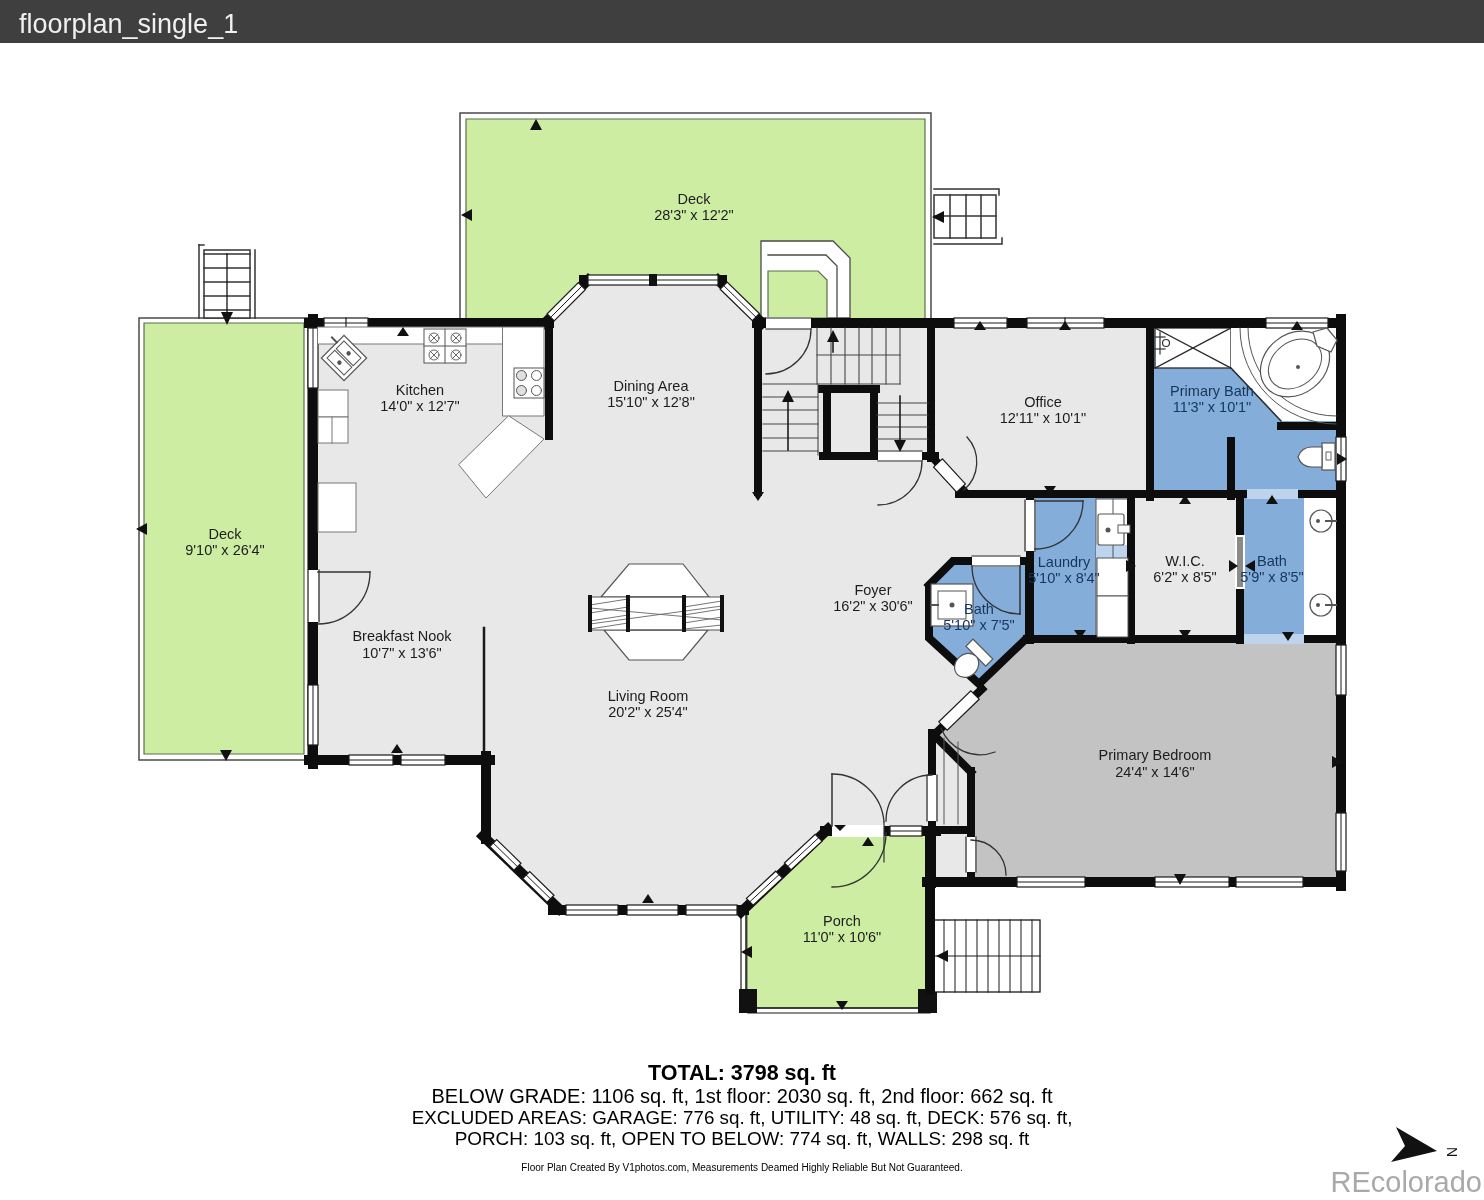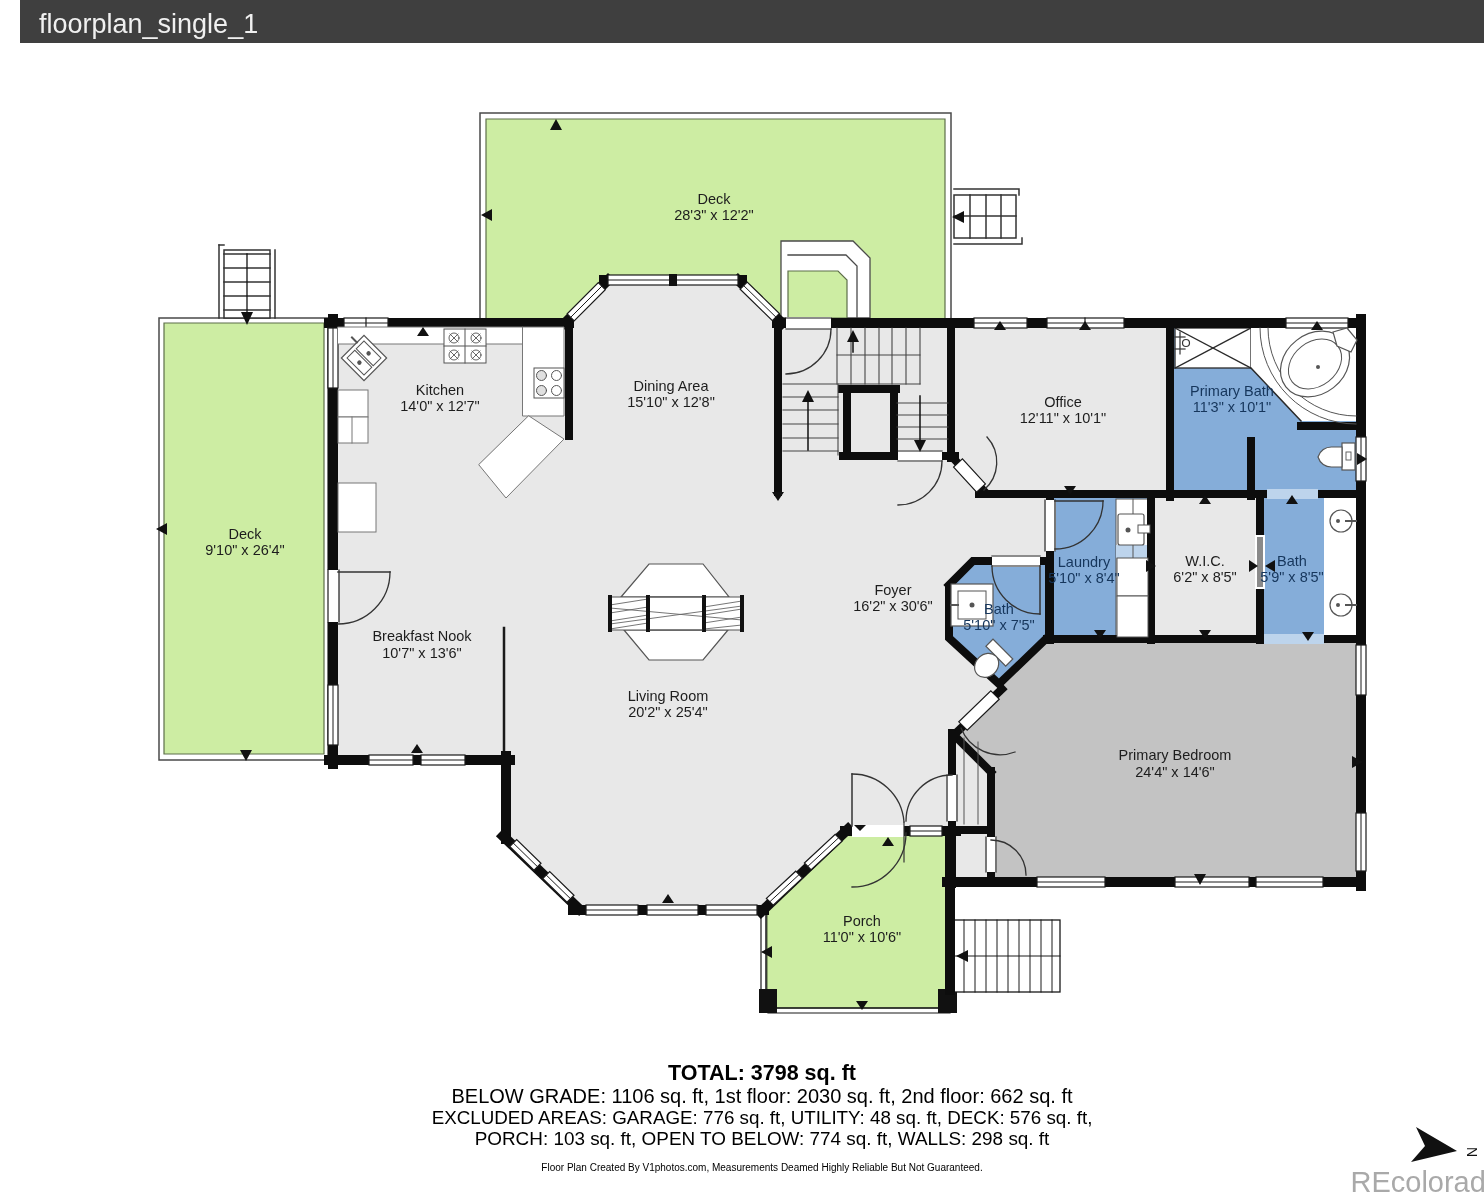--- a/index.html
+++ b/index.html
@@ -1,16 +1,16 @@
 <!DOCTYPE html>
 <html><head>
 <meta charset="utf-8">
 <style>
   html,body{margin:0;padding:0;background:#ffffff;} 
-  .wrap{width:1256px;height:1200px;position:relative;font-family:"Liberation Sans", sans-serif;margin-left:20px;}
+  .wrap{width:1256px;height:1200px;position:relative;font-family:"Liberation Sans", sans-serif;}
   svg{display:block;}
   text{font-family:"Liberation Sans", sans-serif;}
 </style>
 </head>
 <body>
 <div class="wrap">
 <svg width="1484" height="1200" viewBox="0 0 1484 1200">
 
 <rect x="0" y="0" width="1484" height="1200" fill="#ffffff"></rect>
 

